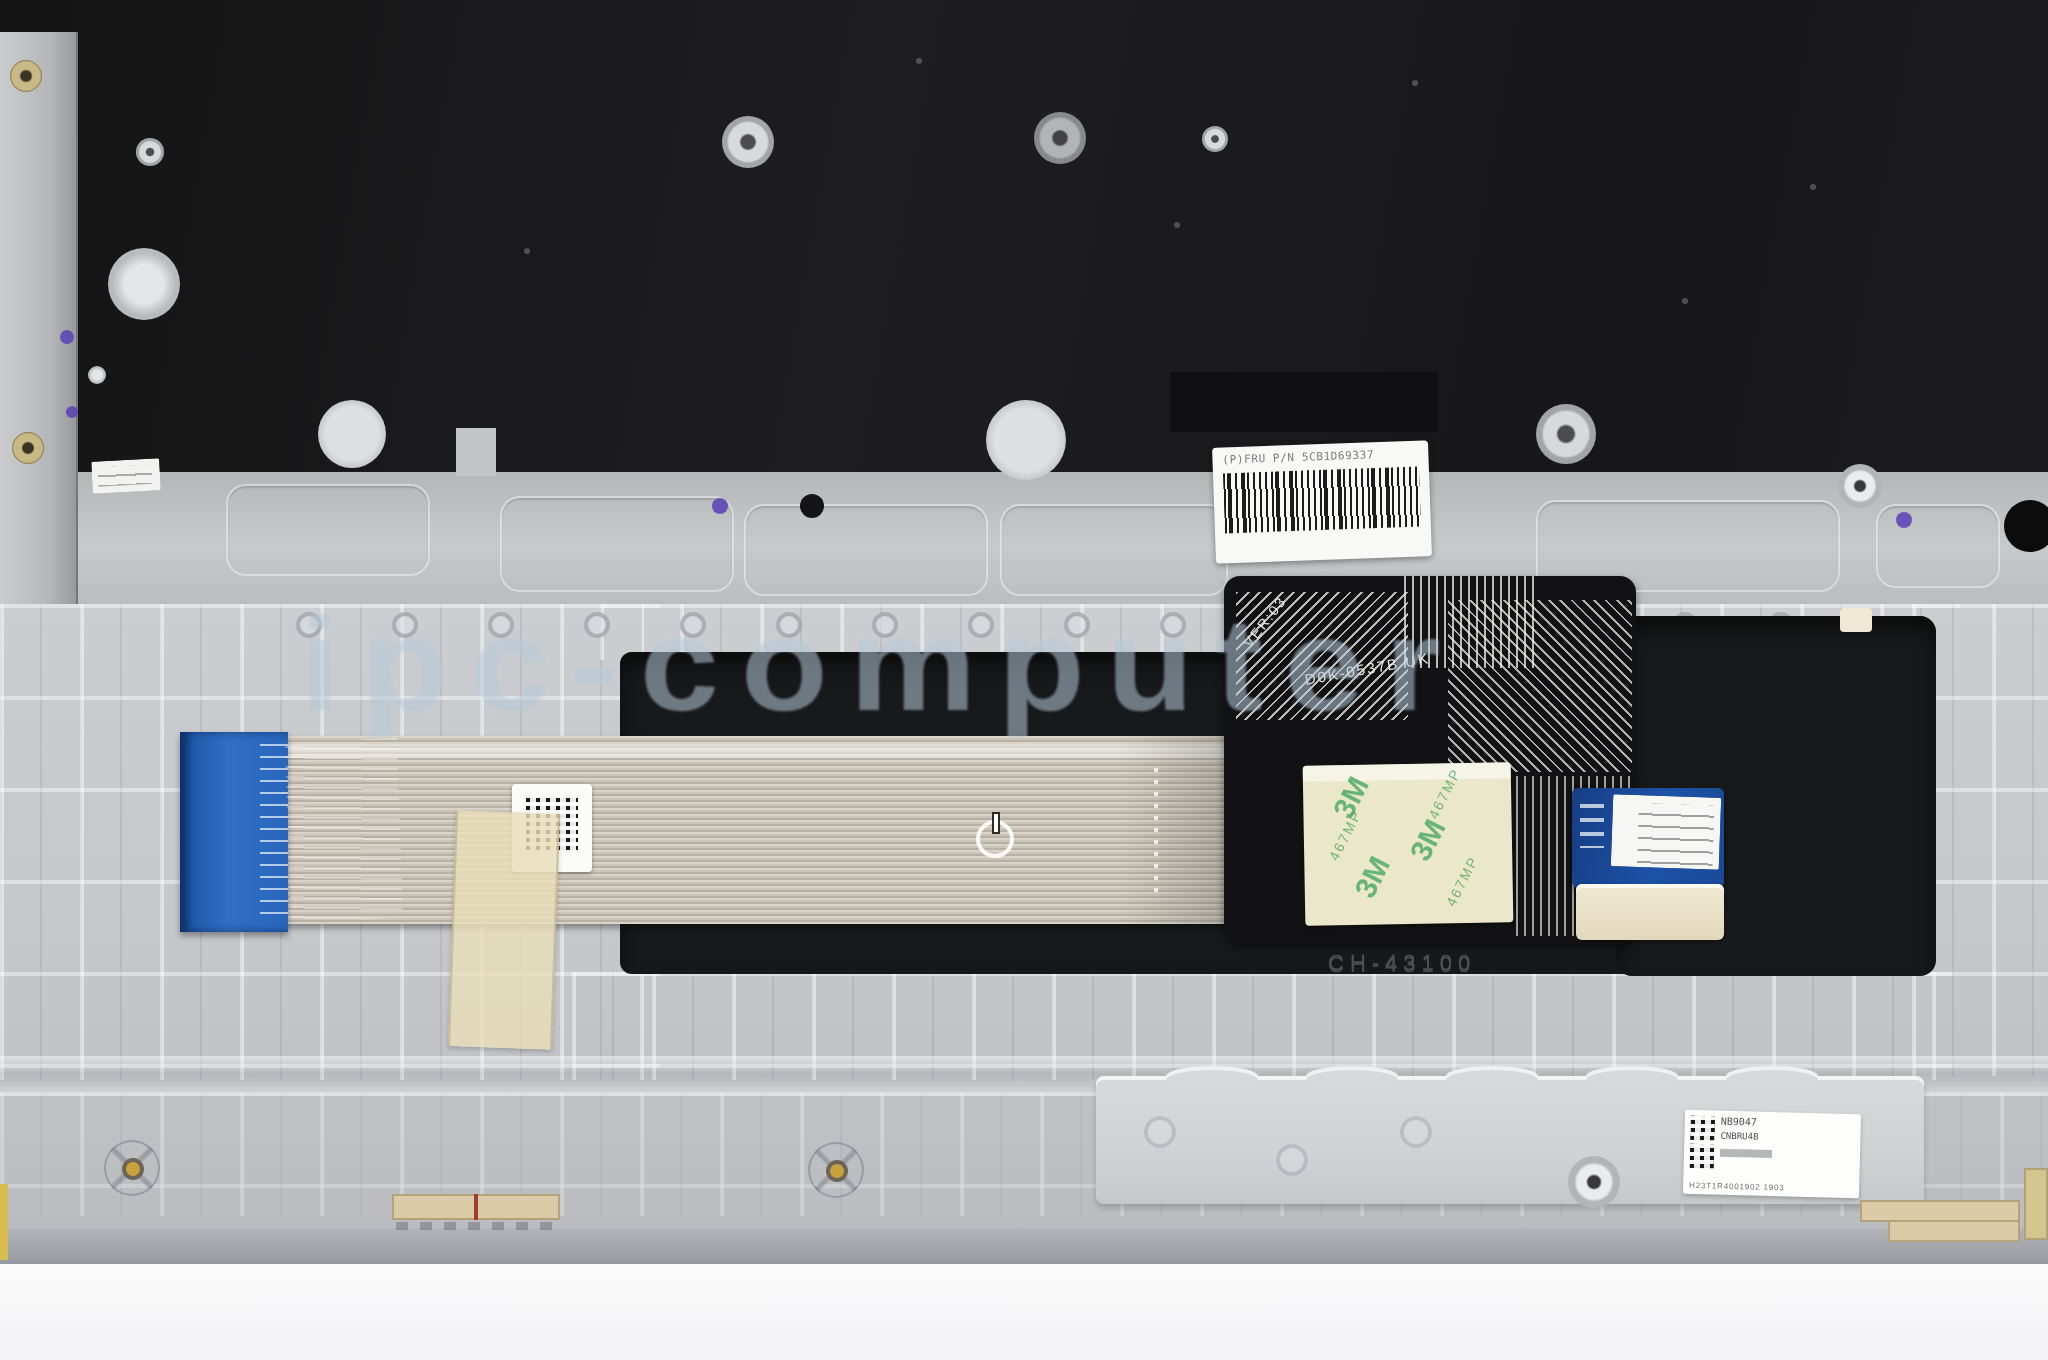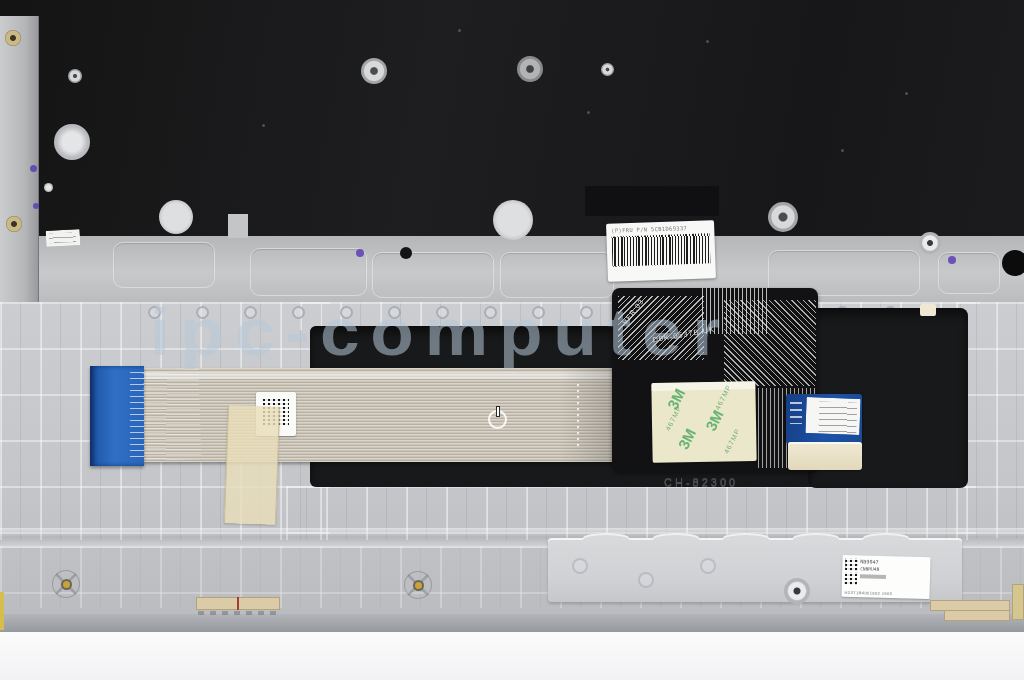--- a/index.html
+++ b/index.html
@@ -266,21 +266,21 @@
   <div class="abs pcb"></div>
   <div class="abs pcb-label"></div>
   <div class="abs" style="left:790px;top:402px;width:12px;height:22px;background-image:repeating-linear-gradient(180deg,rgba(255,255,255,.7) 0 2px,transparent 2px 7px);"></div>
   <div class="abs foam"></div>
 
   <div class="abs fru-label">
     <div class="fru-text">(P)FRU P/N 5CB1D69337</div>
     <div class="barcode"></div>
   </div>
 
-  <div class="abs embossed" style="left:664px;top:476px;">CH-82300</div>
+  <div class="abs embossed" style="left:664px;top:476px;">CH-43100</div>
 
   <div class="abs bracket">
     <div class="bump" style="left:35px;"></div>
     <div class="bump" style="left:105px;"></div>
     <div class="bump" style="left:175px;"></div>
     <div class="bump" style="left:245px;"></div>
     <div class="bump" style="left:315px;"></div>
   </div>
   <div class="abs hole-ring" style="left:572px;top:558px;width:12px;height:12px;opacity:.6;"></div>
   <div class="abs hole-ring" style="left:638px;top:572px;width:12px;height:12px;opacity:.6;"></div>

